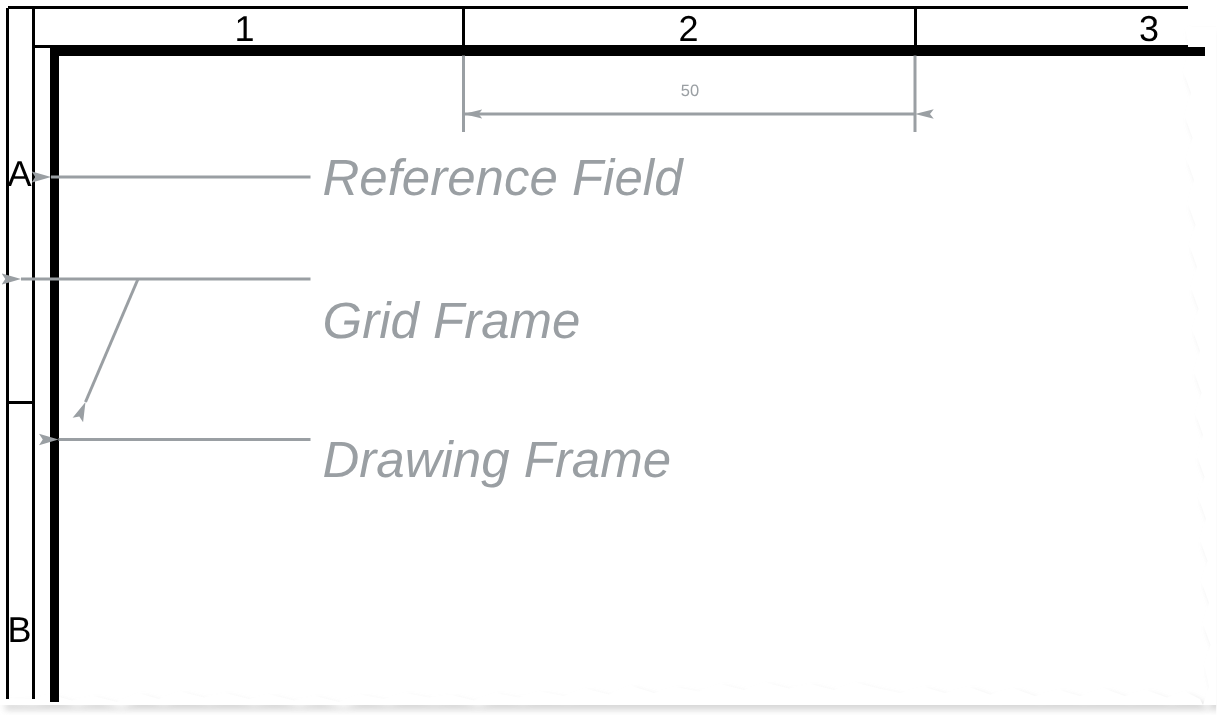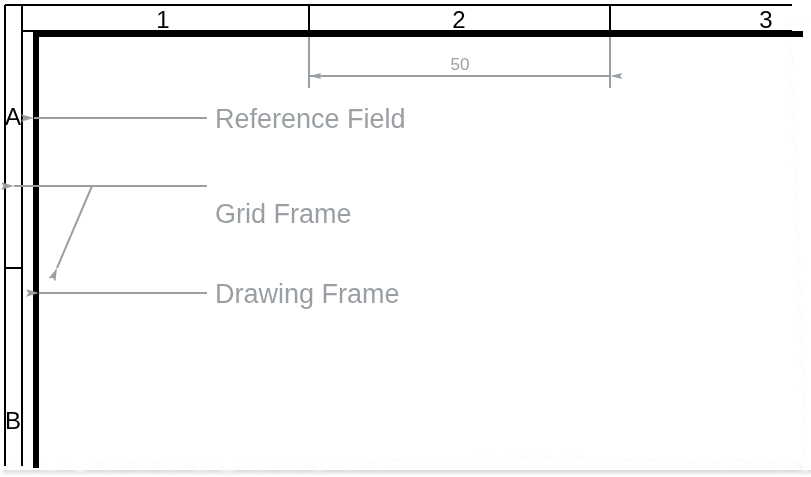--- a/index.html
+++ b/index.html
@@ -19,30 +19,31 @@
     position: absolute;
     left: 0;
     top: 0;
     width: 811px;
     height: 477px;
   }
   .lbl {
     position: absolute;
     color: #9a9fa3;
     font-family: "Liberation Sans", sans-serif;
-    font-size: 27px;
+    font-size: 34px;
     line-height: 38px;
     white-space: pre;
     letter-spacing: 0px;
+    font-style: italic;
   }
   .dimtext {
     position: absolute;
     color: #9a9fa3;
     font-family: "Liberation Sans", sans-serif;
-    font-size: 17px;
+    font-size: 11px;
     white-space: pre;
   }
   .ruler-num {
     position: absolute;
     color: #000000;
     font-family: "Liberation Sans", sans-serif;
     font-size: 24px;
     white-space: pre;
     text-align: center;
   }
@@ -151,15 +152,15 @@
 
   <div class="ruler-letter" style="left:0px; top:103px; width:26px;">A</div>
   <div class="ruler-letter" style="left:0px; top:407px; width:26px;">B</div>
 
   <div class="dimtext" style="left:440px; top:55px; width:40px; text-align:center;">50</div>
 
   <div class="lbl" style="left:215px; top:100px;">Reference Field</div>
 
   <div class="lbl" style="left:215px; top:168px;margin-top:27px;">Grid Frame</div>
 
-  <div class="lbl" style="left:215px; top:275px;text-align:center;">Drawing Frame</div>
+  <div class="lbl" style="left:215px; top:288px;text-align:center;">Drawing Frame</div>
 
 </div>
 
 </body></html>

